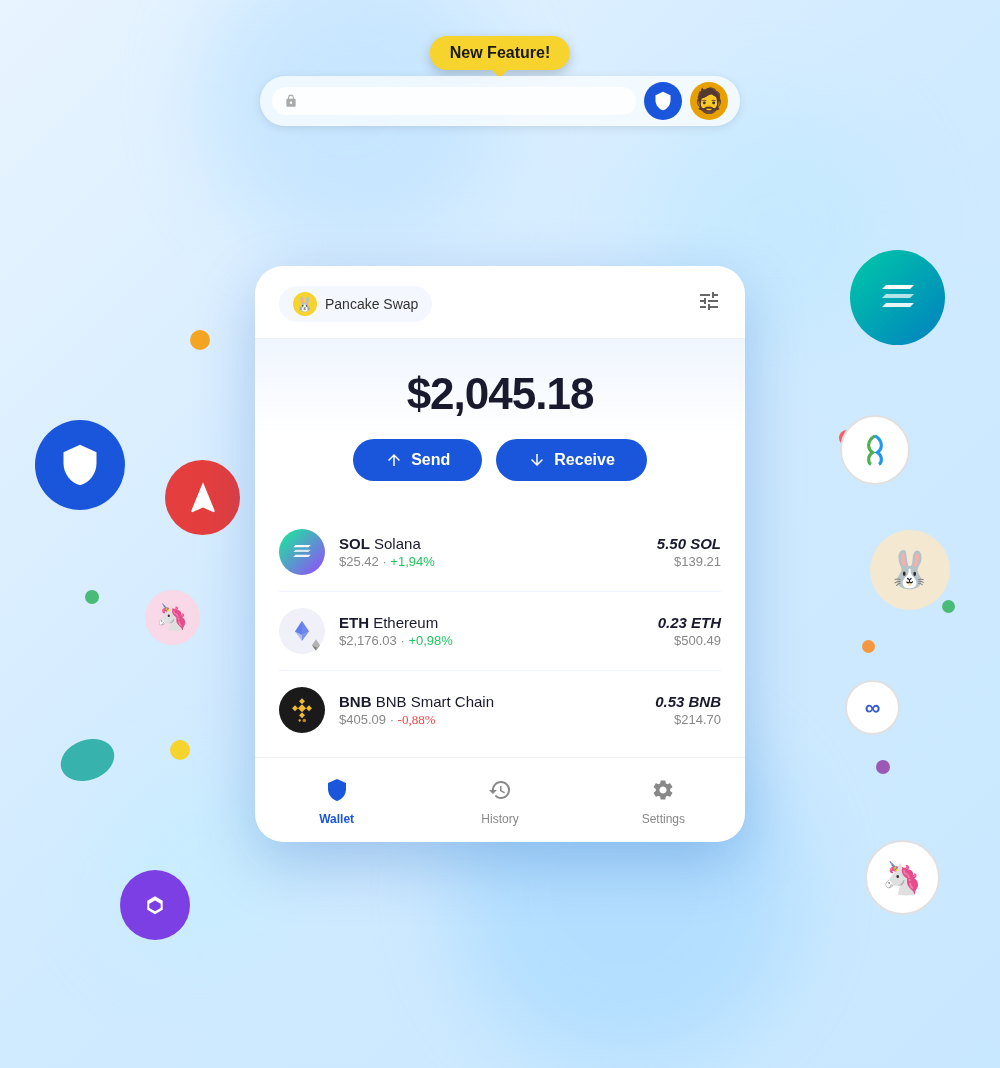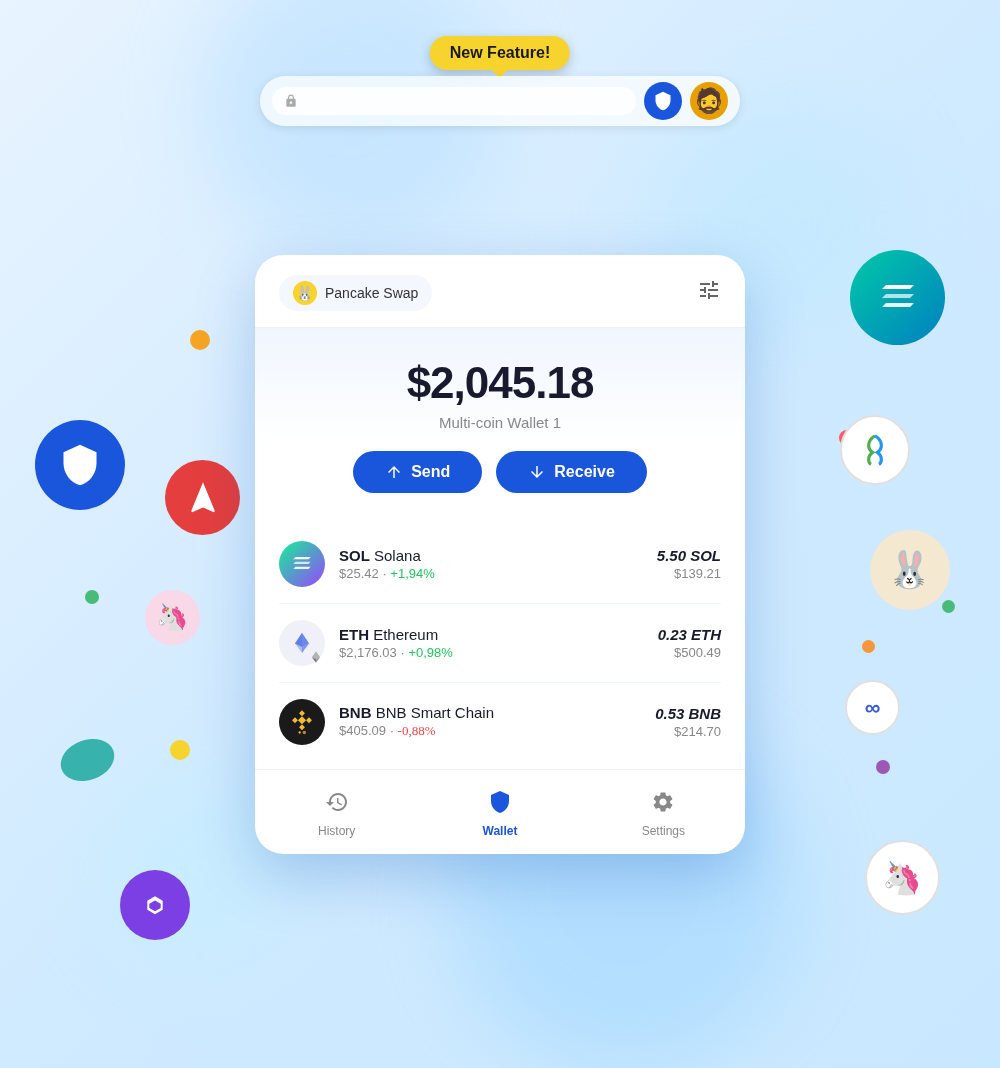--- a/index.html
+++ b/index.html
@@ -482,21 +482,20 @@
     </div>
     <div class="settings-icon">
       <svg width="24" height="24" viewBox="0 0 24 24" fill="#666">
           <path d="M3 17v2h6v-2H3zM3 5v2h10V5H3zm10 16v-2h8v-2h-8v-2h-2v6h2zM7 9v2H3v2h4v2h2V9H7zm14 4v-2H11v2h10zm-6-4h2V7h4V5h-4V3h-2v6z"></path>
         </svg>
     </div>
   </div>
 
   <div class="wallet-balance-section">
     <div class="balance-amount">$2,045.18</div>
-    <div class="wallet-name">Multi-coin Wallet 1</div>
 
     <div class="action-buttons">
       <button class="btn-send">
         <svg width="18" height="18" viewBox="0 0 24 24" fill="white">
             <path d="M4 12l1.41 1.41L11 7.83V20h2V7.83l5.58 5.59L20 12l-8-8-8 8z"></path>
           </svg>
         <span>Send</span>
       </button>
       <button class="btn-receive">
         <svg width="18" height="18" viewBox="0 0 24 24" fill="white">
@@ -596,34 +595,34 @@
       <div class="asset-value">
         <div class="asset-amount">0.53 BNB</div>
         <div class="asset-usd">$214.70</div>
       </div>
     </div>
 
   </div>
 
   <div class="bottom-nav">
     <div class="nav-item">
+      <span class="nav-icon active">
+        <svg width="24" height="24" viewBox="0 0 24 24" fill="#1a56db">
+            <path d="M12 1L3 5v6c0 5.55 3.84 10.74 9 12 5.16-1.26 9-6.45 9-12V5l-9-4z"></path>
+          </svg>
+      </span>
+      <span class="nav-label active">Wallet</span>
+    </div>
+    <div class="nav-item">
       <span class="nav-icon" style="color:#888;">
         <svg width="24" height="24" viewBox="0 0 24 24" fill="#888">
             <path d="M13 3c-4.97 0-9 4.03-9 9H1l3.89 3.89.07.14L9 12H6c0-3.87 3.13-7 7-7s7 3.13 7 7-3.13 7-7 7c-1.93 0-3.68-.79-4.94-2.06l-1.42 1.42C8.27 19.99 10.51 21 13 21c4.97 0 9-4.03 9-9s-4.03-9-9-9zm-1 5v5l4.28 2.54.72-1.21-3.5-2.08V8H12z"></path>
           </svg>
       </span>
       <span class="nav-label">History</span>
-    </div>
-    <div class="nav-item">
-      <span class="nav-icon active">
-        <svg width="24" height="24" viewBox="0 0 24 24" fill="#1a56db">
-            <path d="M12 1L3 5v6c0 5.55 3.84 10.74 9 12 5.16-1.26 9-6.45 9-12V5l-9-4z"></path>
-          </svg>
-      </span>
-      <span class="nav-label active">Wallet</span>
     </div>
     <div class="nav-item">
       <span class="nav-icon" style="color:#888;">
         <svg width="24" height="24" viewBox="0 0 24 24" fill="#888">
             <path d="M19.14 12.94c.04-.3.06-.61.06-.94 0-.32-.02-.64-.07-.94l2.03-1.58c.18-.14.23-.41.12-.61l-1.92-3.32c-.12-.22-.37-.29-.59-.22l-2.39.96c-.5-.38-1.03-.7-1.62-.94l-.36-2.54c-.04-.24-.24-.41-.48-.41h-3.84c-.24 0-.43.17-.47.41l-.36 2.54c-.59.24-1.13.57-1.62.94l-2.39-.96c-.22-.08-.47 0-.59.22L2.74 8.87c-.12.21-.08.47.12.61l2.03 1.58c-.05.3-.09.63-.09.94s.02.64.07.94l-2.03 1.58c-.18.14-.23.41-.12.61l1.92 3.32c.12.22.37.29.59.22l2.39-.96c.5.38 1.03.7 1.62.94l.36 2.54c.05.24.24.41.48.41h3.84c.24 0 .44-.17.47-.41l.36-2.54c.59-.24 1.13-.56 1.62-.94l2.39.96c.22.08.47 0 .59-.22l1.92-3.32c.12-.22.07-.47-.12-.61l-2.01-1.58zM12 15.6c-1.98 0-3.6-1.62-3.6-3.6s1.62-3.6 3.6-3.6 3.6 1.62 3.6 3.6-1.62 3.6-3.6 3.6z"></path>
           </svg>
       </span>
       <span class="nav-label">Settings</span>
     </div>
   </div>

